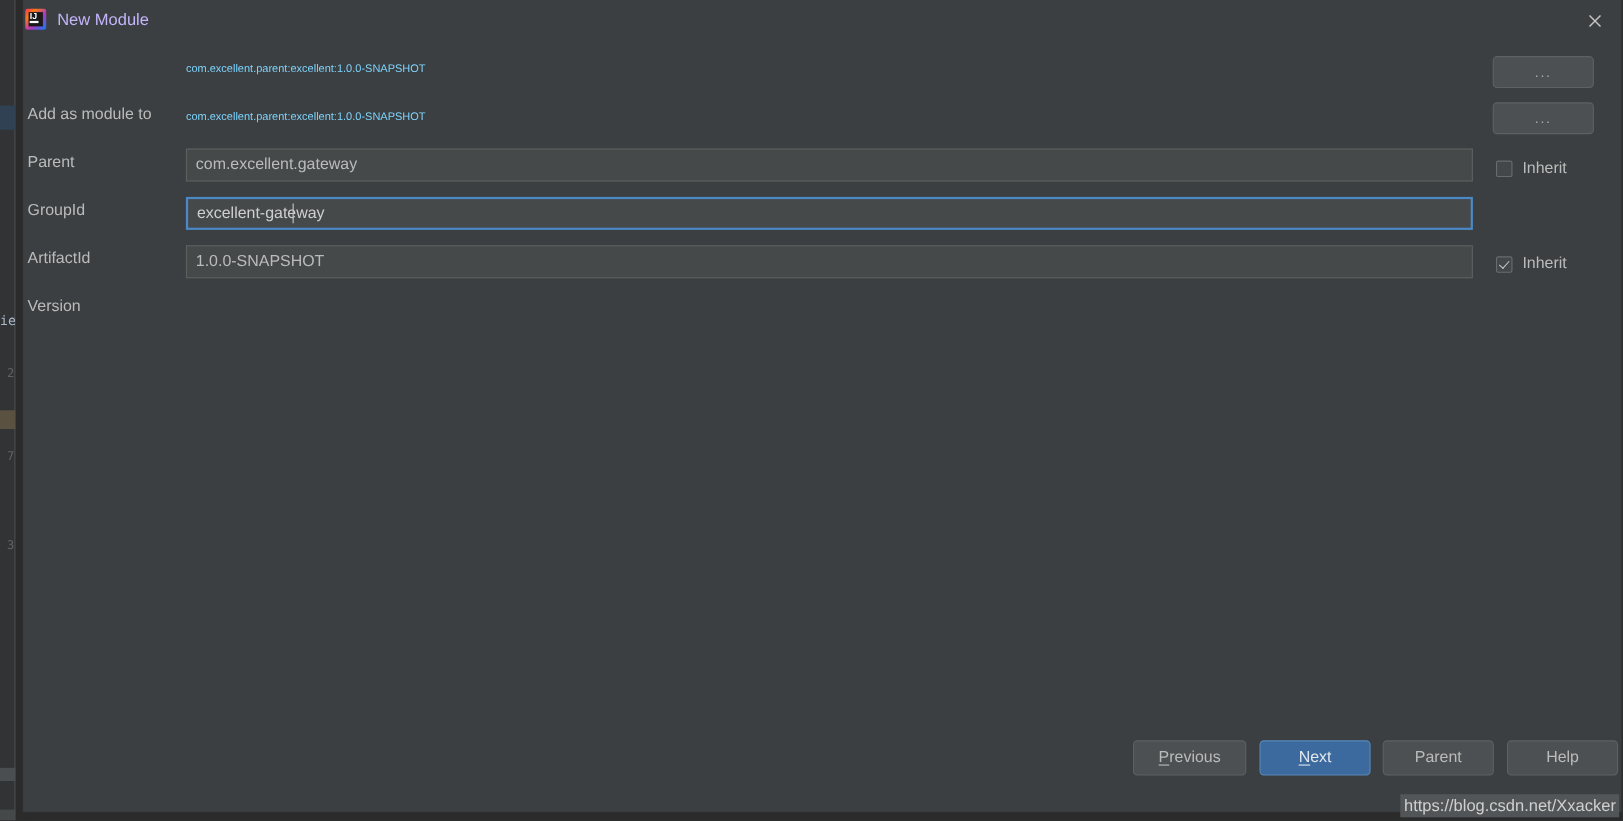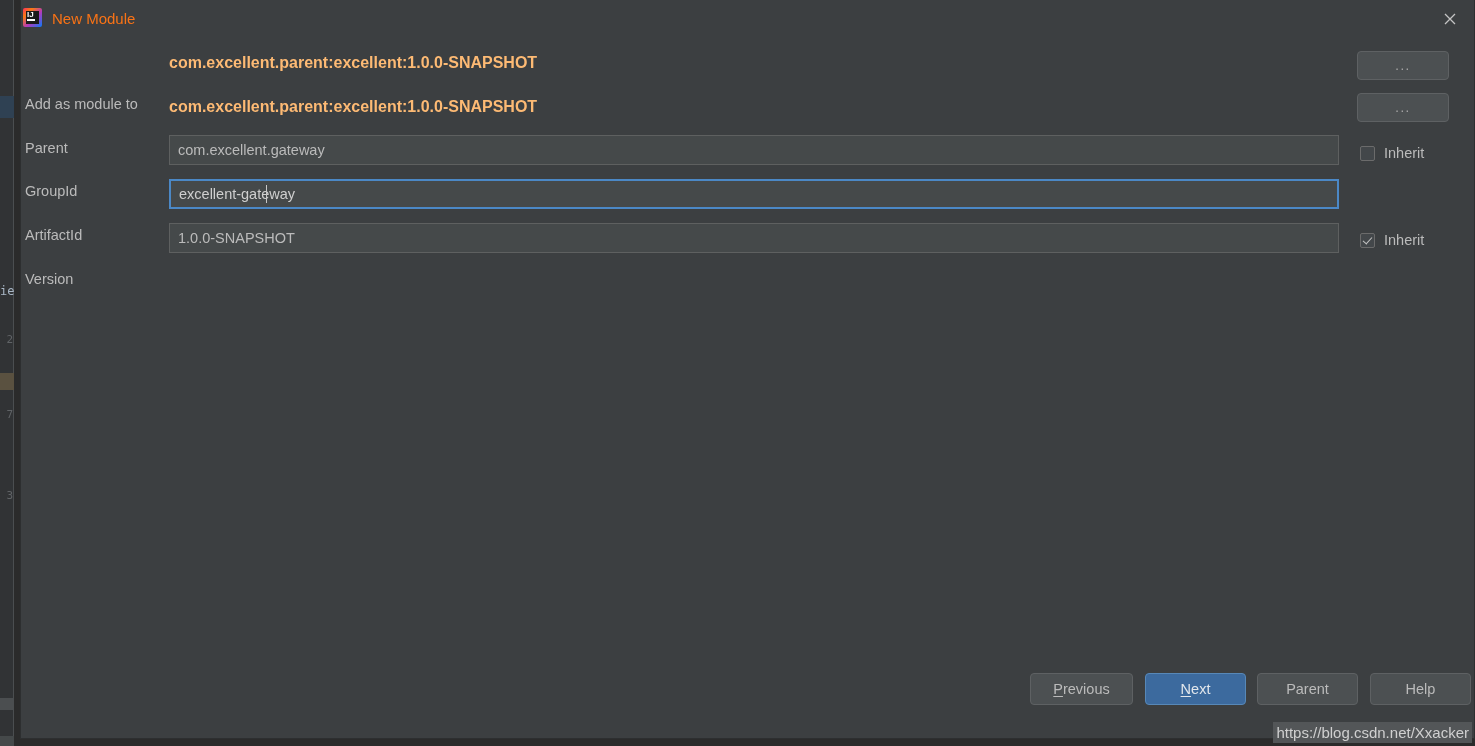--- a/index.html
+++ b/index.html
@@ -125,21 +125,21 @@
   .app-icon .bar {
     position: absolute;
     left: 4px; top: 11px;
     width: 8px; height: 2px;
     background: #ffffff;
   }
   .title-text {
     position: absolute;
     left: 31px; top: 9px;
     font-size: 15px;
-    color: #f97316;
+    color: #c4b5fd;
     line-height: 19px;
   }
   .close-btn {
     position: absolute;
     right: 11px; top: 6px;
     width: 26px; height: 26px;
     cursor: pointer;
   }
   .close-btn svg { display: block; }
 
@@ -150,25 +150,24 @@
     left: 4px;
     font-size: 14.5px;
     color: #bbbbbb;
     white-space: nowrap;
     line-height: 20px;
     margin-top: 41px;
   }
   .static-value {
     position: absolute;
     left: 148px;
-    font-size: 16px;
-    color: #fdba74;
+    font-size: 10px;
+    color: #7dd3fc;
     white-space: nowrap;
     line-height: 20px;
-    font-weight: bold;
   }
   .text-field {
     position: absolute;
     left: 148px;
     width: 1170px;
     height: 30px;
     background: #45494a;
     border: 1px solid #5e6060;
     box-sizing: border-box;
     color: #bbbbbb;

